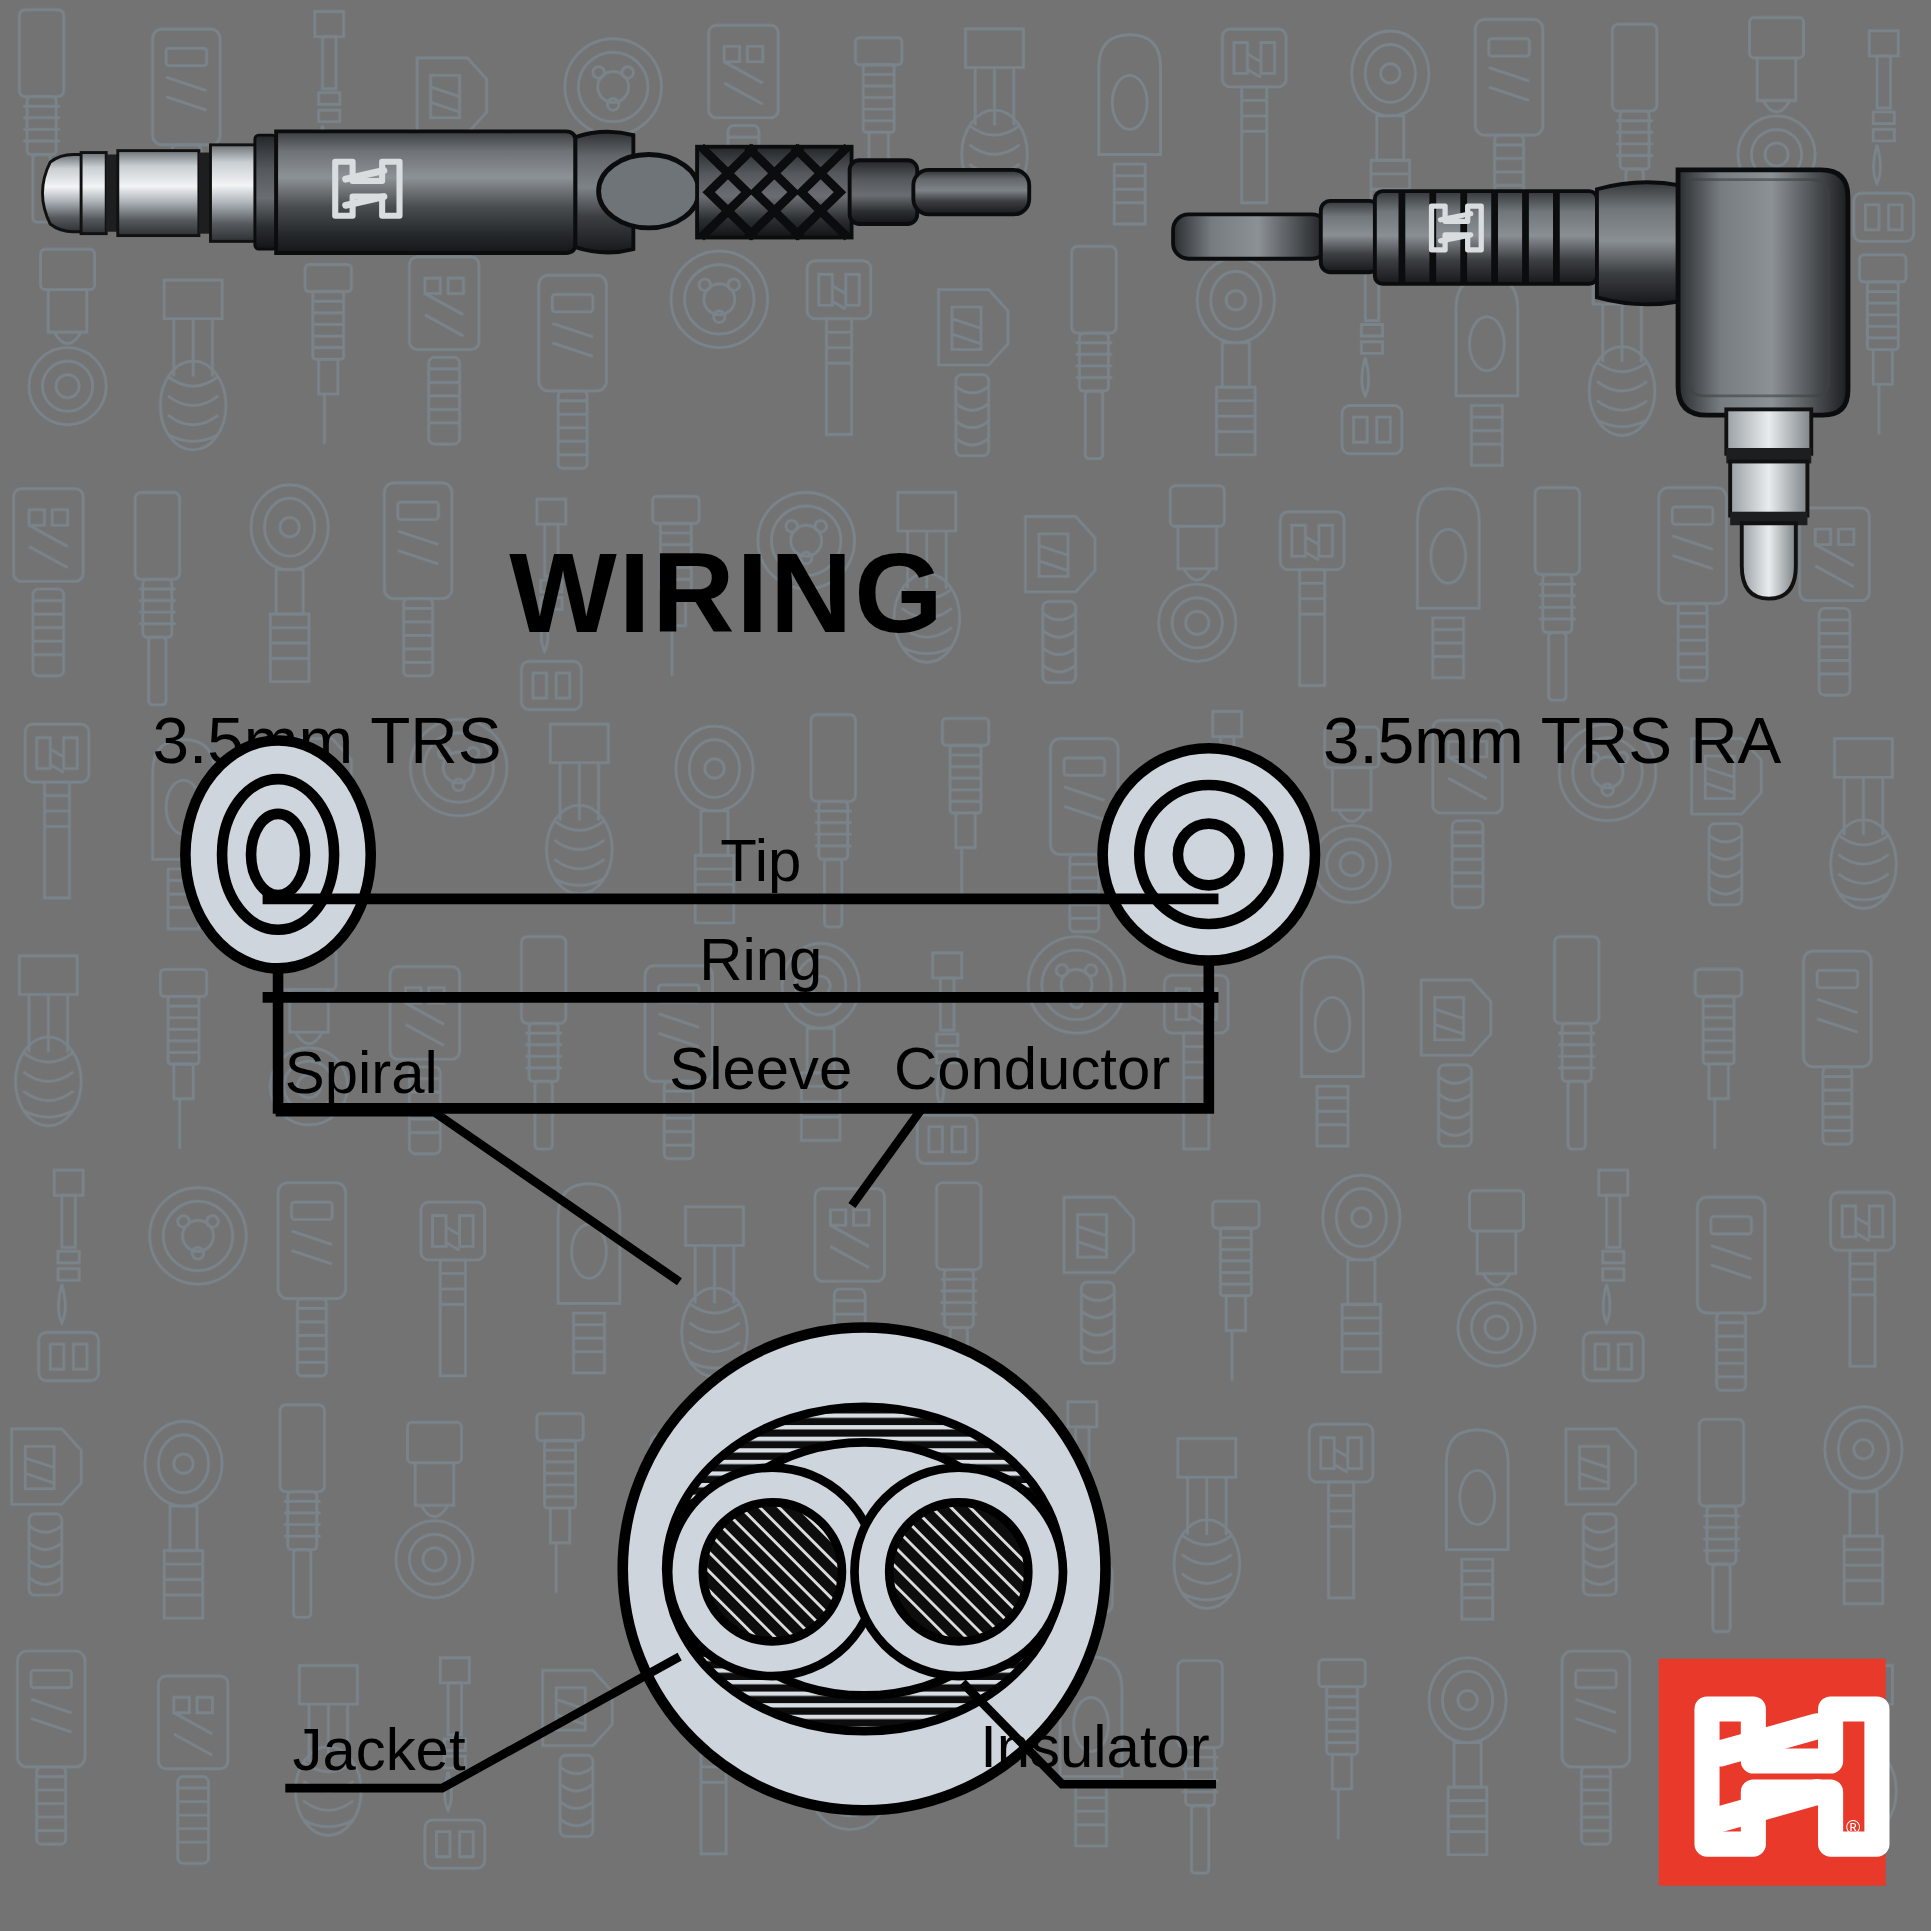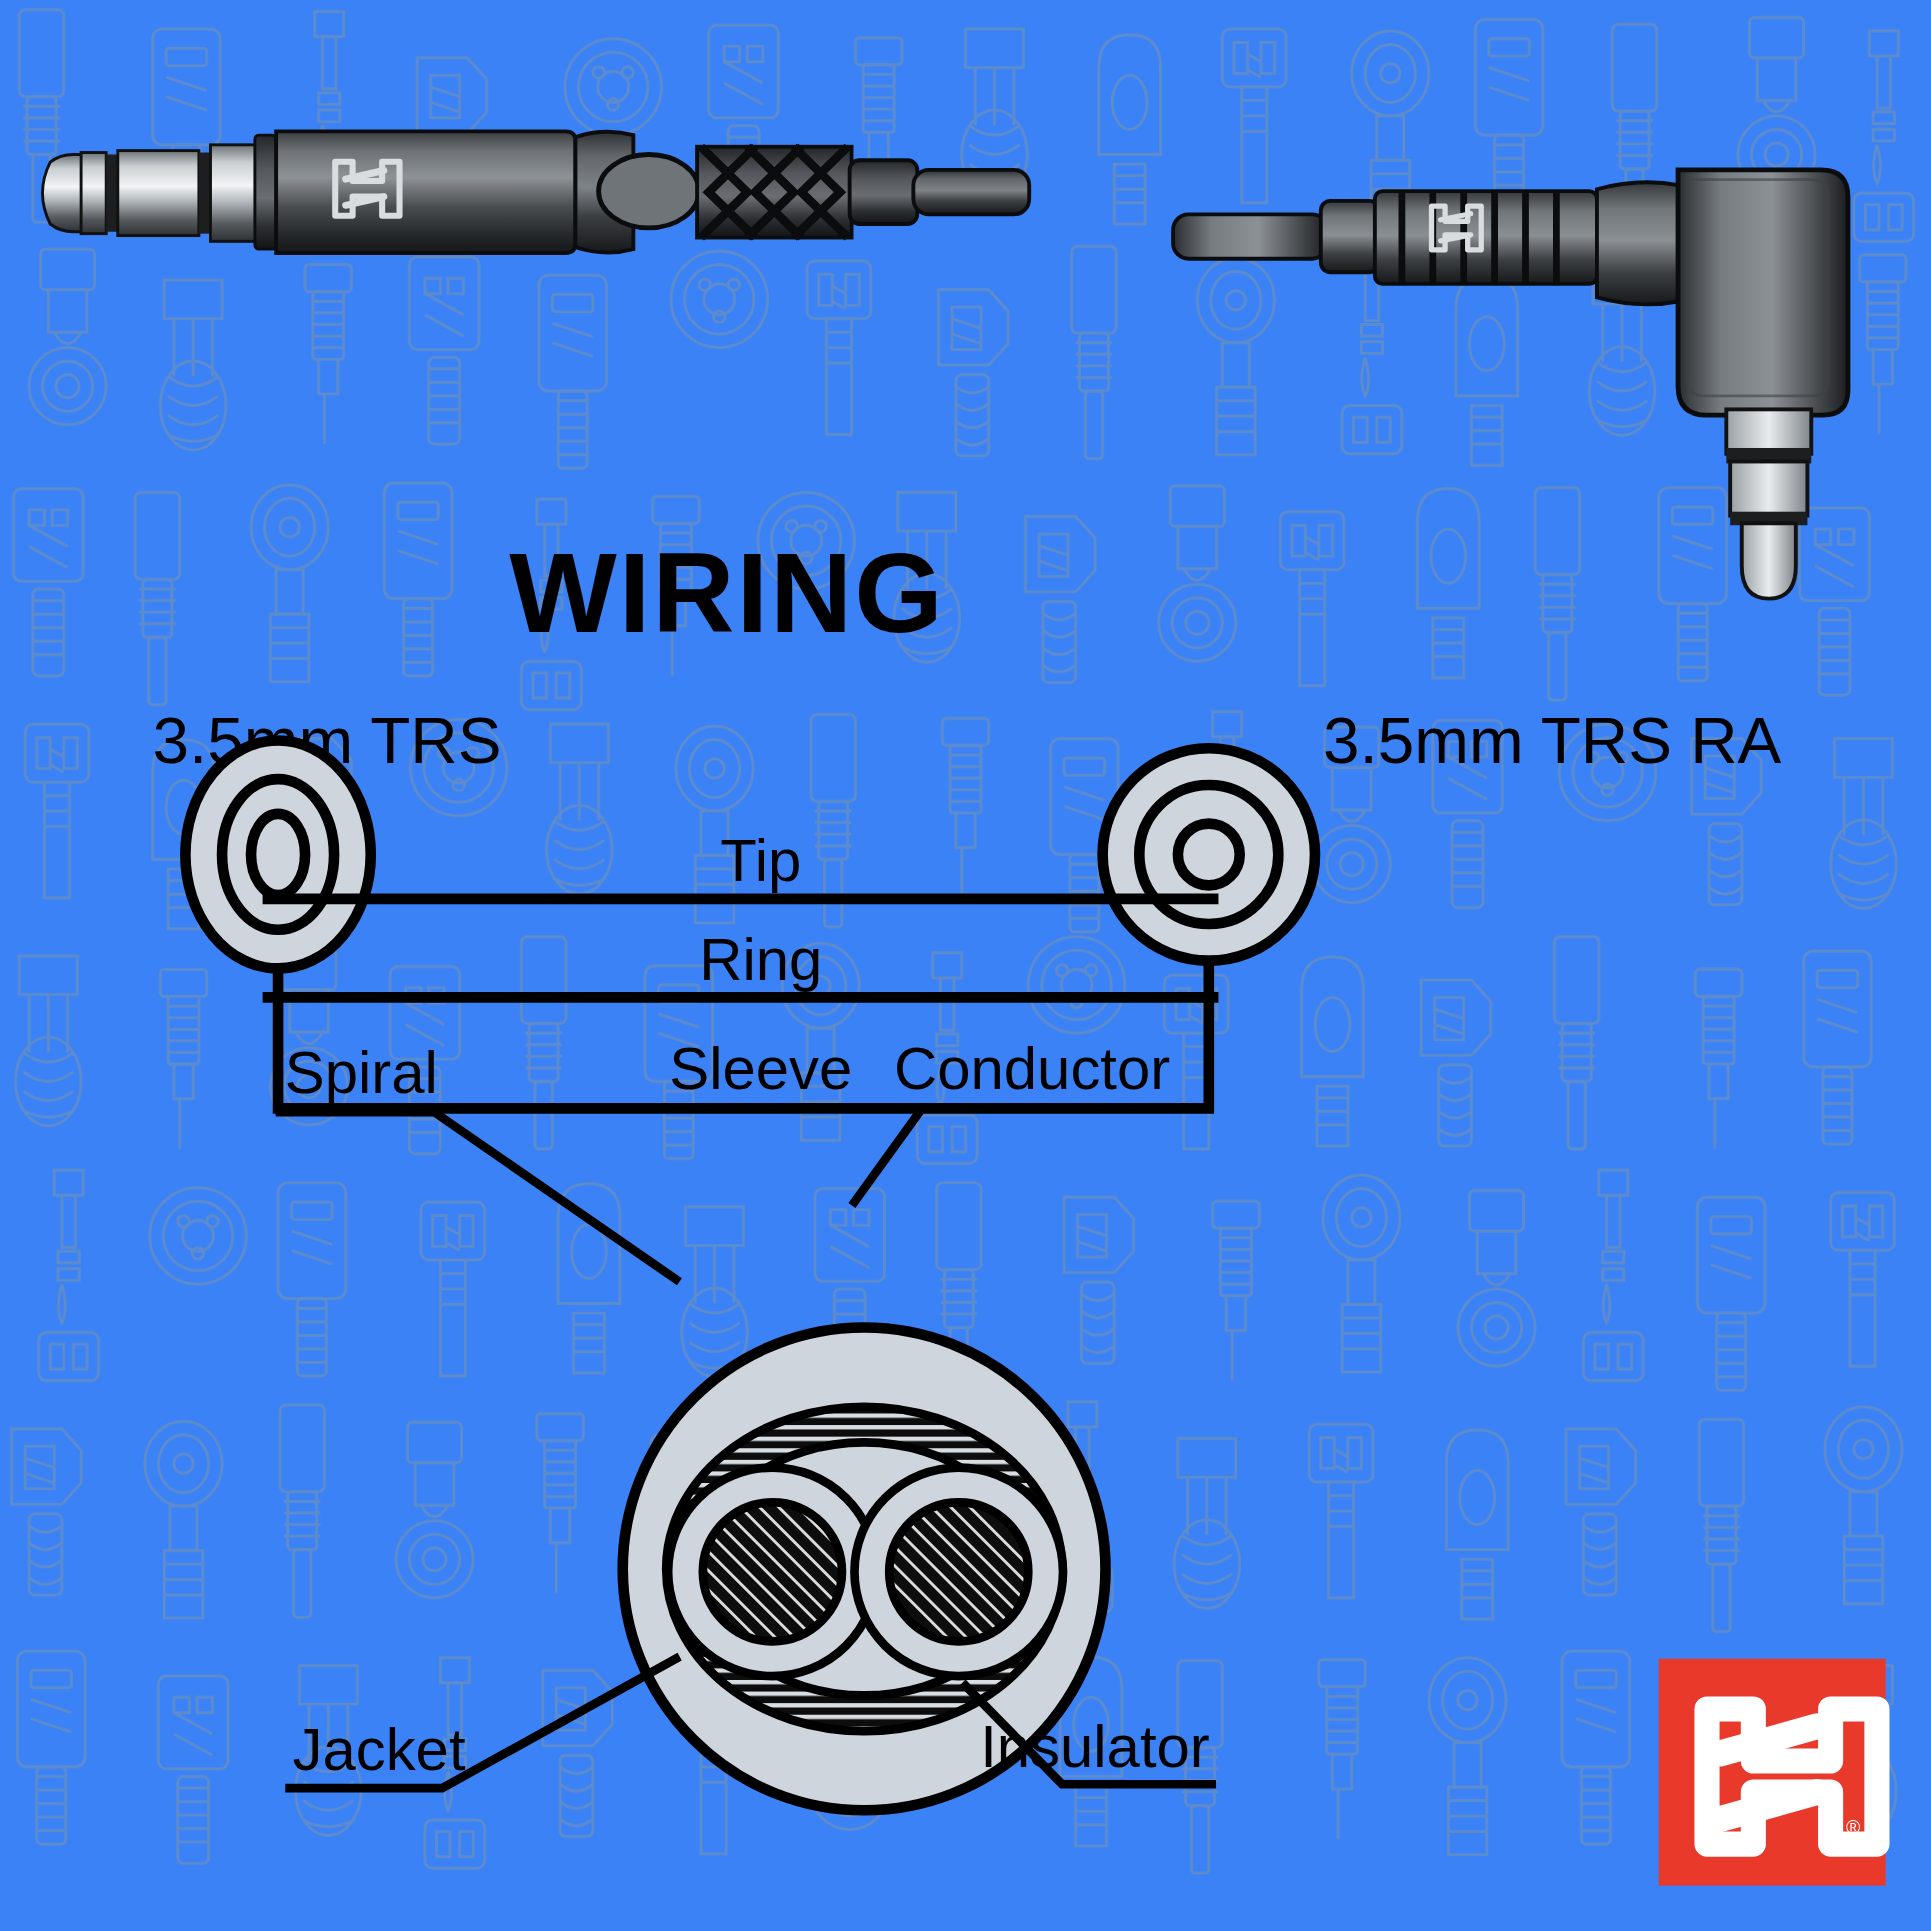--- a/index.html
+++ b/index.html
@@ -4,21 +4,21 @@
 <style>
   * { margin:0; padding:0; box-sizing:border-box; }
   html, body {
     width:1931px; height:1931px;
     overflow:hidden;
     font-family:"Liberation Sans", sans-serif;
   }
   #stage {
     position:relative;
     width:1931px; height:1931px;
-    background:#3b82f6;
+    background:#737373;
   }
   #bgpattern, #mainsvg {
     position:absolute; left:0; top:0;
     width:1931px; height:1931px;
   }
   #bgpattern { opacity:0.55; }
   .txt { font-family:"Liberation Sans", sans-serif; }
 </style>
 </head>
 <body>

